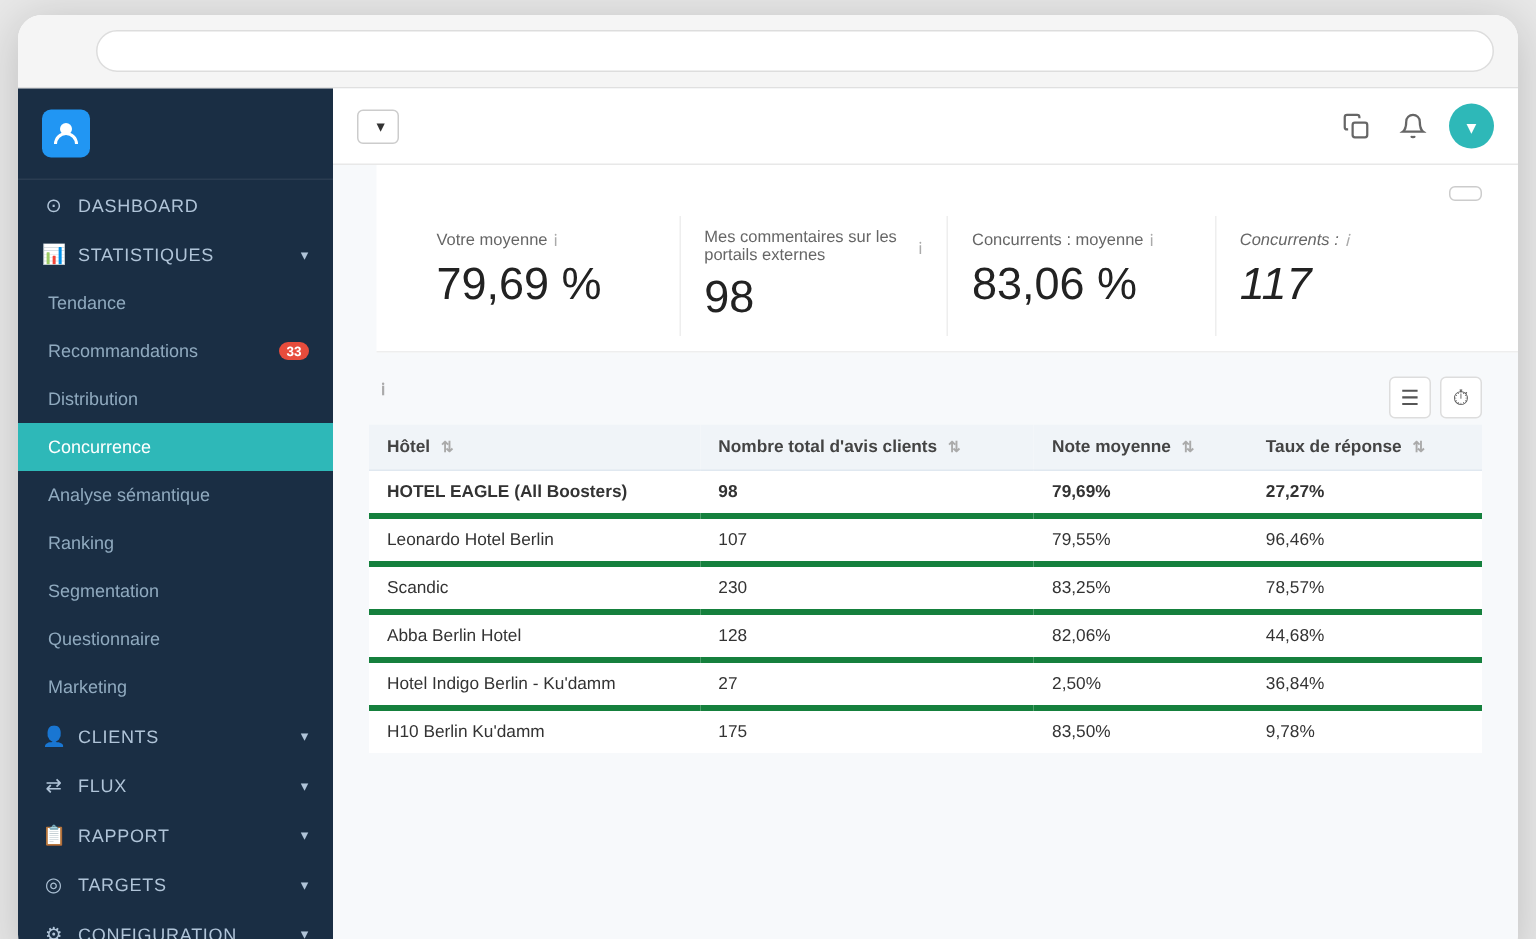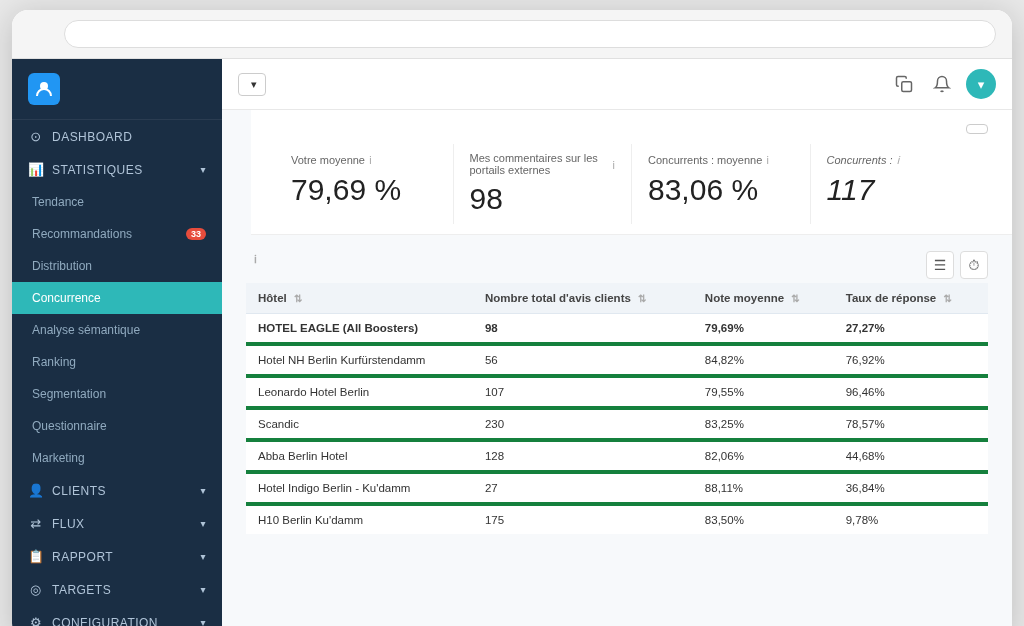--- a/index.html
+++ b/index.html
@@ -423,47 +423,41 @@
               </tr>
             </thead>
           <tbody id="table-body">
               <tr class="highlighted-row">
                 <td>HOTEL EAGLE (All Boosters)</td>
                 <td>98</td>
                 <td>79,69%</td>
                 <td>27,27%</td>
               </tr>
               <tr>
-                <td>Hotel NH Berlin Kurfürstendamm</td>
-                <td>56</td>
-                <td>84,82%</td>
-                <td>76,92%</td>
-              </tr>
-              <tr>
                 <td>Leonardo Hotel Berlin</td>
                 <td>107</td>
                 <td>79,55%</td>
                 <td>96,46%</td>
               </tr>
               <tr>
                 <td>Scandic</td>
                 <td>230</td>
                 <td>83,25%</td>
                 <td>78,57%</td>
               </tr>
               <tr>
                 <td>Abba Berlin Hotel</td>
                 <td>128</td>
                 <td>82,06%</td>
                 <td>44,68%</td>
               </tr>
               <tr>
                 <td>Hotel Indigo Berlin - Ku'damm</td>
                 <td>27</td>
-                <td>88,11%</td>
+                <td>2,50%</td>
                 <td>36,84%</td>
               </tr>
               <tr>
                 <td>H10 Berlin Ku'damm</td>
                 <td>175</td>
                 <td>83,50%</td>
                 <td>9,78%</td>
               </tr>
             </tbody>
         </table>

